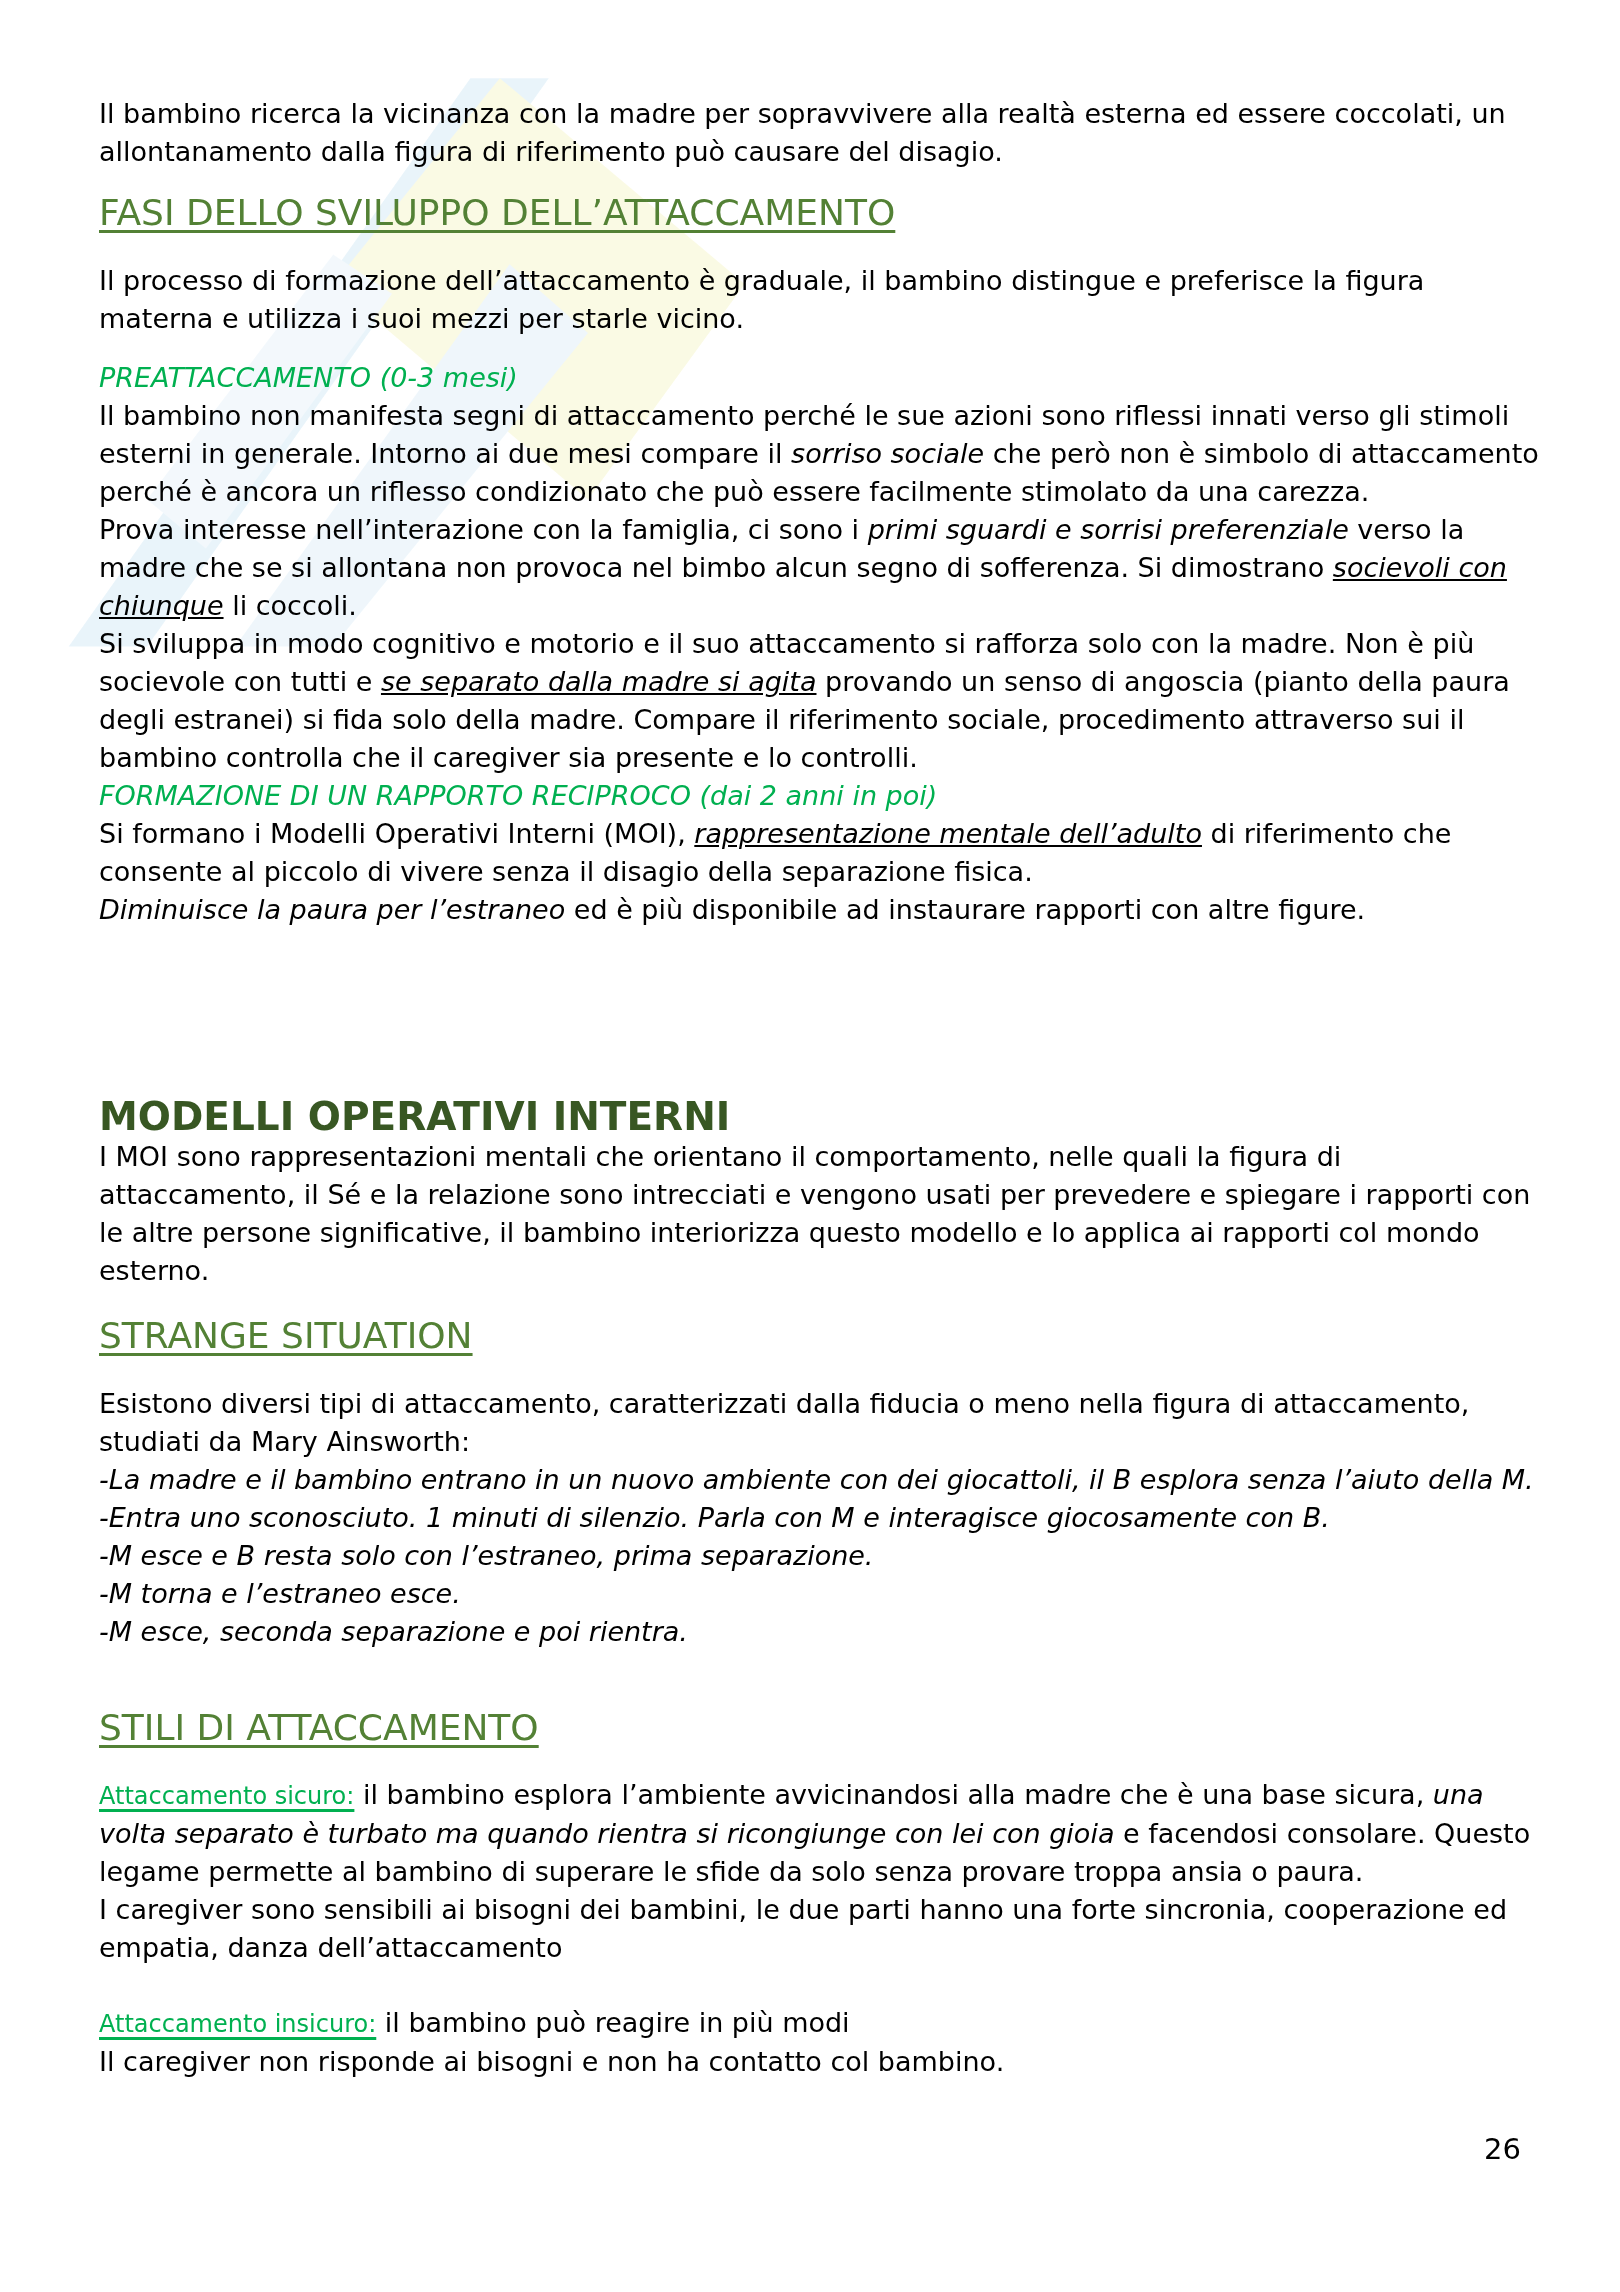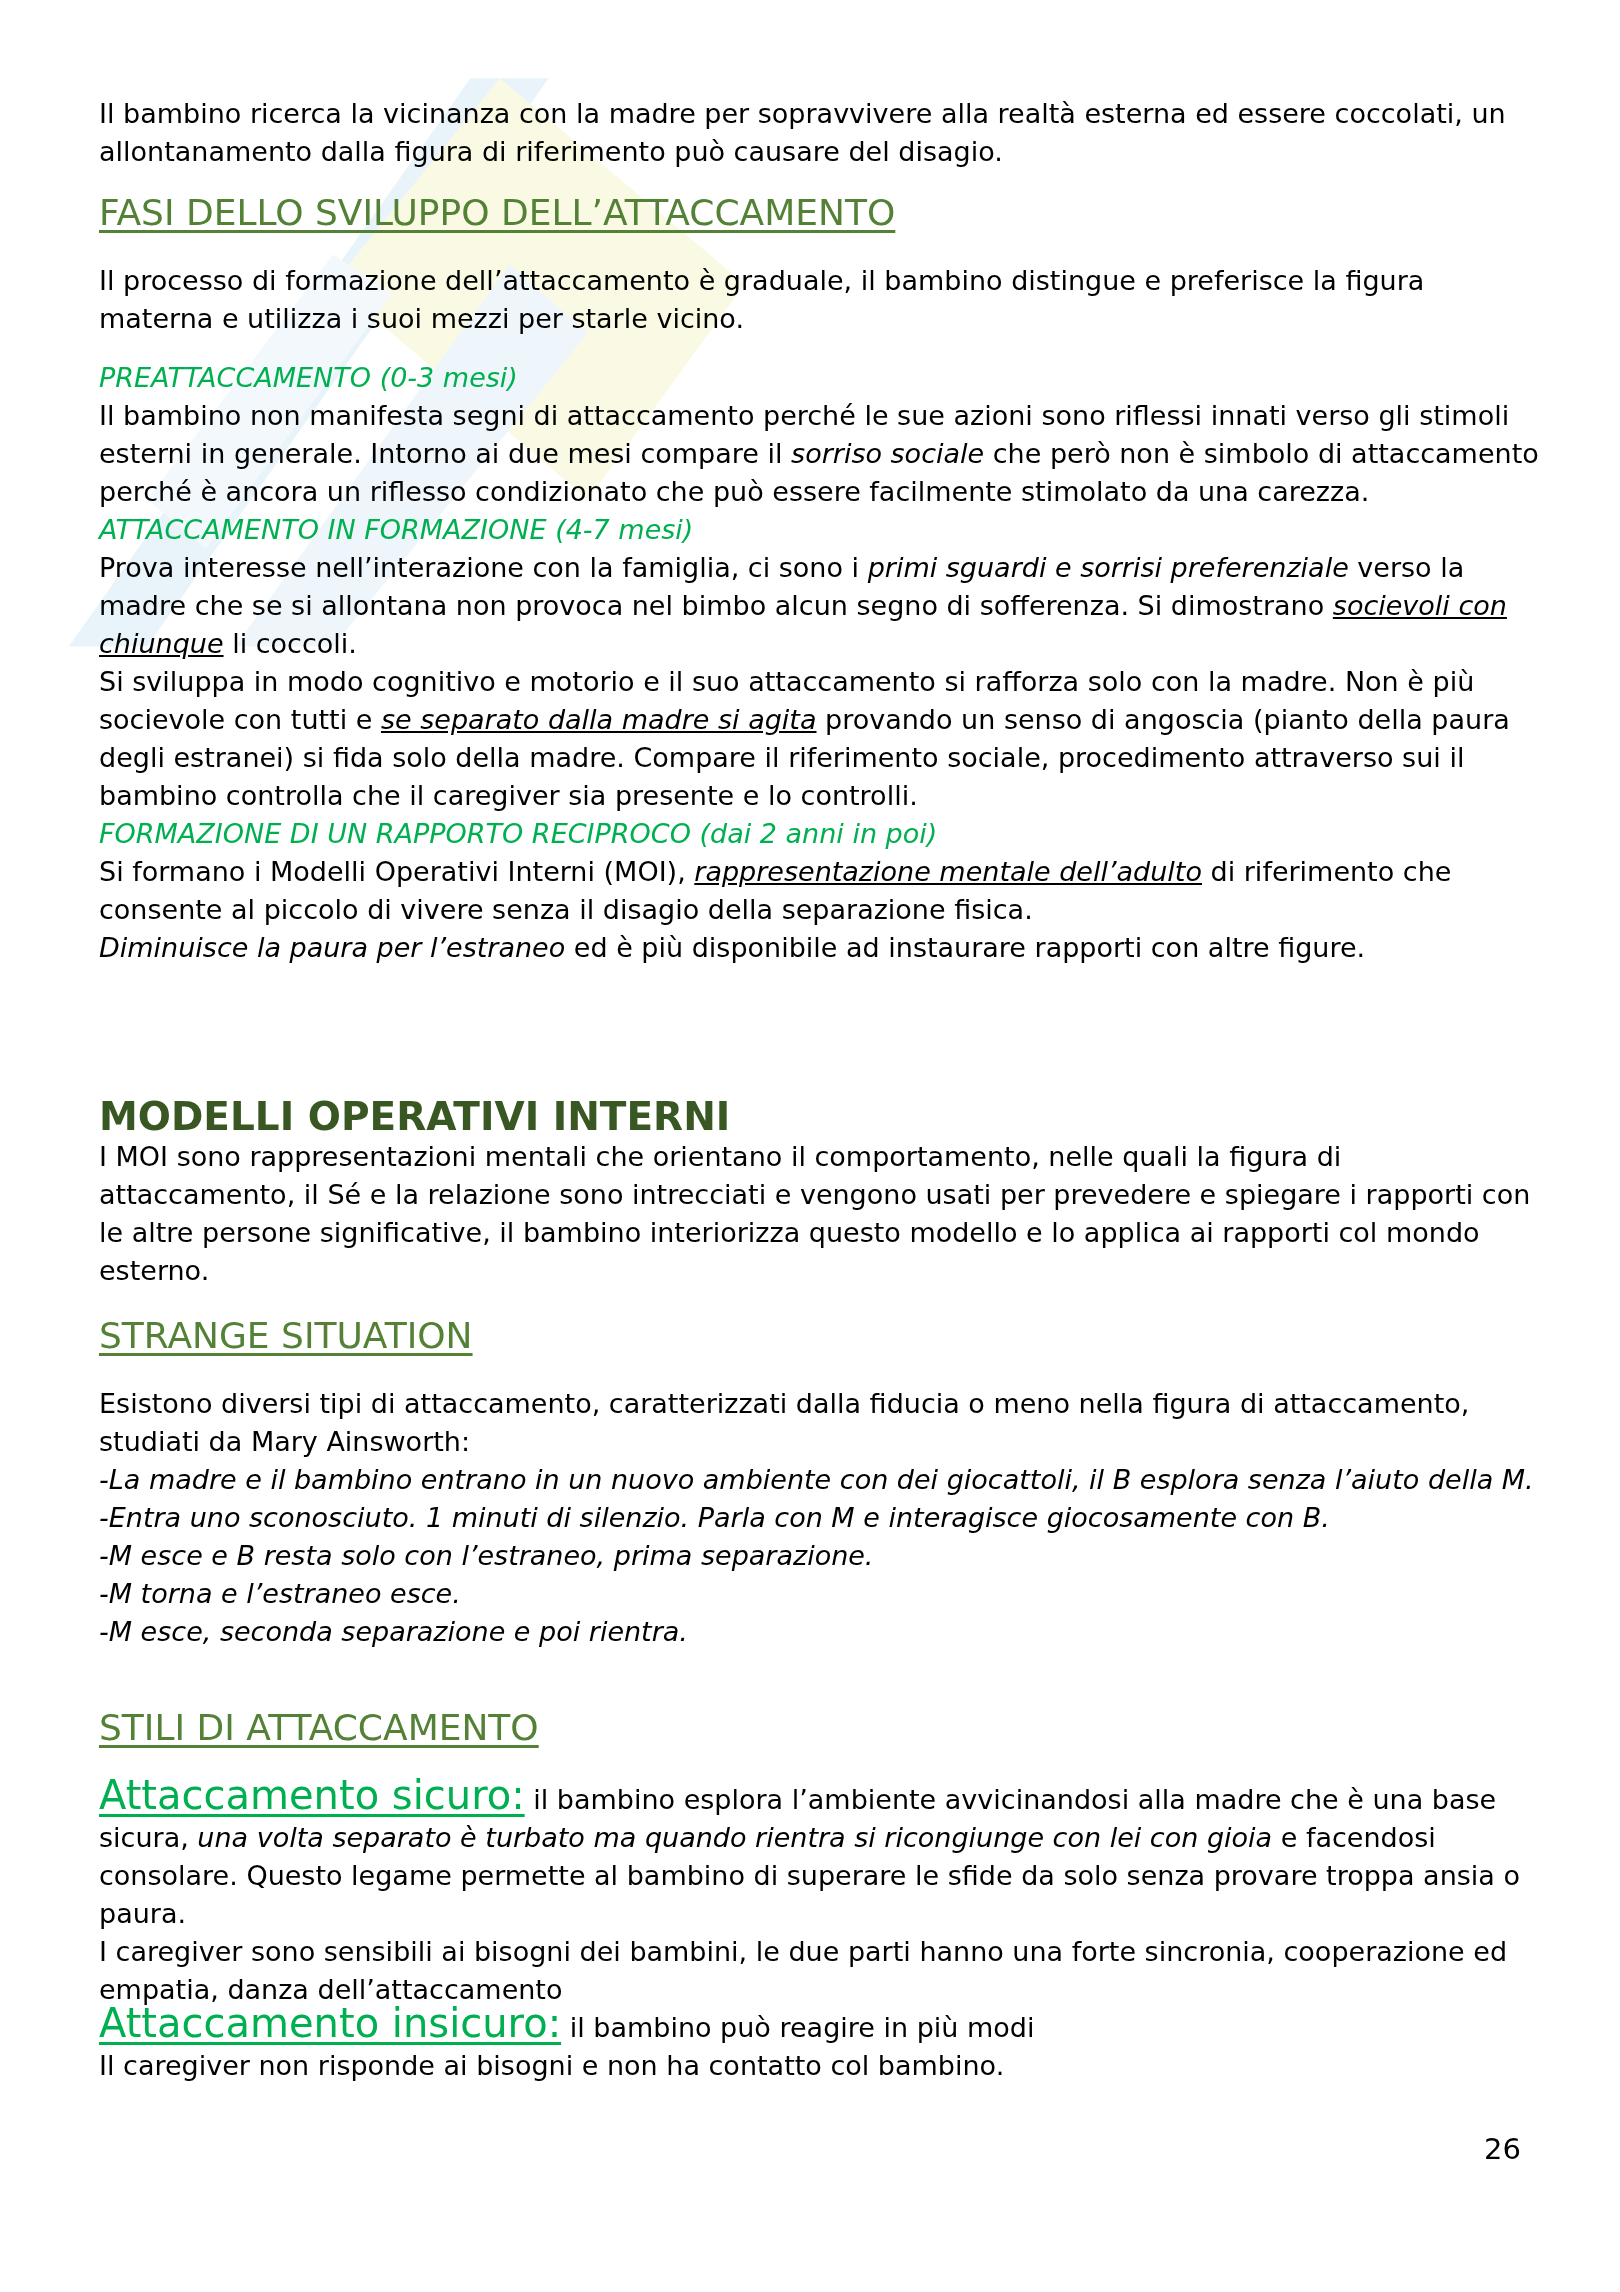--- a/index.html
+++ b/index.html
@@ -5,21 +5,21 @@
   html, body { margin: 0; padding: 0; background: #ffffff; }
   body { width: 1620px; height: 2293px; position: relative; overflow: hidden;
          font-family: "DejaVu Sans", sans-serif; color: #000; }
   .watermark { position: absolute; left: 39px; top: 39px; width: 706px; height: 627px; pointer-events: none; opacity: 0.55; }
   .page { position: absolute; left: 99px; top: 0; width: 1441px; }
   .blk { position: absolute; left: 0; width: 1441px; }
   .p { font-size: 27px; line-height: 38px; margin: 0; white-space: normal; }
   .h2 { font-size: 36px; line-height: 43px; color: #538135; text-decoration: underline; text-decoration-thickness: 2.9px; text-underline-offset: 4.9px; margin: 0; }
   .h1 { font-size: 39px; line-height: 47px; font-weight: bold; color: #385723; margin: 0; }
   .sub { font-size: 27px; line-height: 38px; font-style: italic; color: #00B050; margin: 0; }
-  .lead { font-size: 40px; color: #00B050; text-decoration: underline; text-decoration-thickness: 2.9px; text-underline-offset: 4.9px; }
+  .lead { font-size: 24px; color: #00B050; text-decoration: underline; text-decoration-thickness: 2.9px; text-underline-offset: 4.9px; }
   i { font-style: italic; }
   u { text-decoration: underline; }
   .pagenum { position: absolute; left: 1484px; top: 2098px; font-size: 29px; line-height: 39px; margin-top: 32px; }
 </style>
 </head>
 <body>
 
 <svg class="watermark" viewBox="0 0 720 640">
   <polygon points="30,620 440,40 520,40 110,620" fill="#d8ecf7"></polygon>
   <polygon points="300,250 470,40 720,250 560,470" fill="#f7f6cf"></polygon>
@@ -37,21 +37,20 @@
     <p class="h2">FASI DELLO SVILUPPO DELL’ATTACCAMENTO</p>
   </div>
 
   <div class="blk" style="top:262px;">
     <p class="p">Il processo di formazione dell’attaccamento è graduale, il bambino distingue e preferisce la figura materna e utilizza i suoi mezzi per starle vicino.</p>
   </div>
 
   <div class="blk" style="top:359px;">
     <p class="sub">PREATTACCAMENTO (0-3 mesi)</p>
     <p class="p"><span>Il bambino non manifesta segni di attaccamento perché le sue azioni sono riflessi innati verso gli stimoli esterni in generale. Intorno ai due mesi compare il </span><i>sorriso sociale</i><span> che però non è simbolo di attaccamento perché è ancora un riflesso condizionato che può essere facilmente stimolato da una carezza.</span></p>
-    <p class="sub">ATTACCAMENTO IN FORMAZIONE (4-7 mesi)</p>
     <p class="p"><span>Prova interesse nell’interazione con la famiglia, ci sono i </span><i>primi sguardi e sorrisi preferenziale</i><span> verso la madre che se si allontana non provoca nel bimbo alcun segno di sofferenza. Si dimostrano </span><i><u>socievoli con chiunque</u></i><span> li coccoli.</span></p>
     <p class="p"><span>Si sviluppa in modo cognitivo e motorio e il suo attaccamento si rafforza solo con la madre. Non è più socievole con tutti e </span><i><u>se separato dalla madre si agita</u></i><span> provando un senso di angoscia (pianto della paura degli estranei) si fida solo della madre. Compare il riferimento sociale, procedimento attraverso sui il bambino controlla che il caregiver sia presente e lo controlli.</span></p>
     <p class="sub">FORMAZIONE DI UN RAPPORTO RECIPROCO (dai 2 anni in poi)</p>
     <p class="p"><span>Si formano i Modelli Operativi Interni (MOI), </span><i><u>rappresentazione mentale dell’adulto</u></i><span> di riferimento che consente al piccolo di vivere senza il disagio della separazione fisica.</span><br><i>Diminuisce la paura per l’estraneo</i><span> ed è più disponibile ad instaurare rapporti con altre figure.</span></p>
   </div>
 
   <div class="blk" style="top:1093px;">
     <p class="h1">MODELLI OPERATIVI INTERNI</p>
   </div>
 

